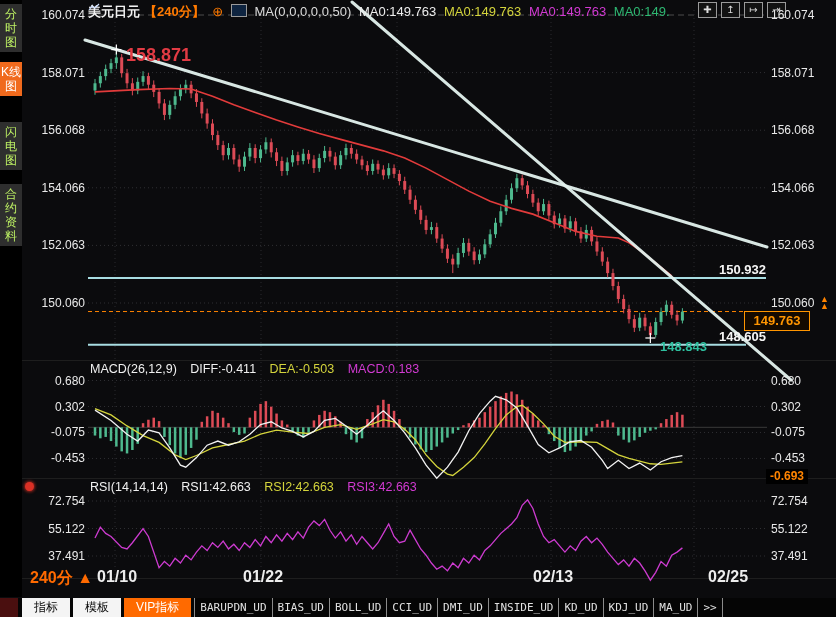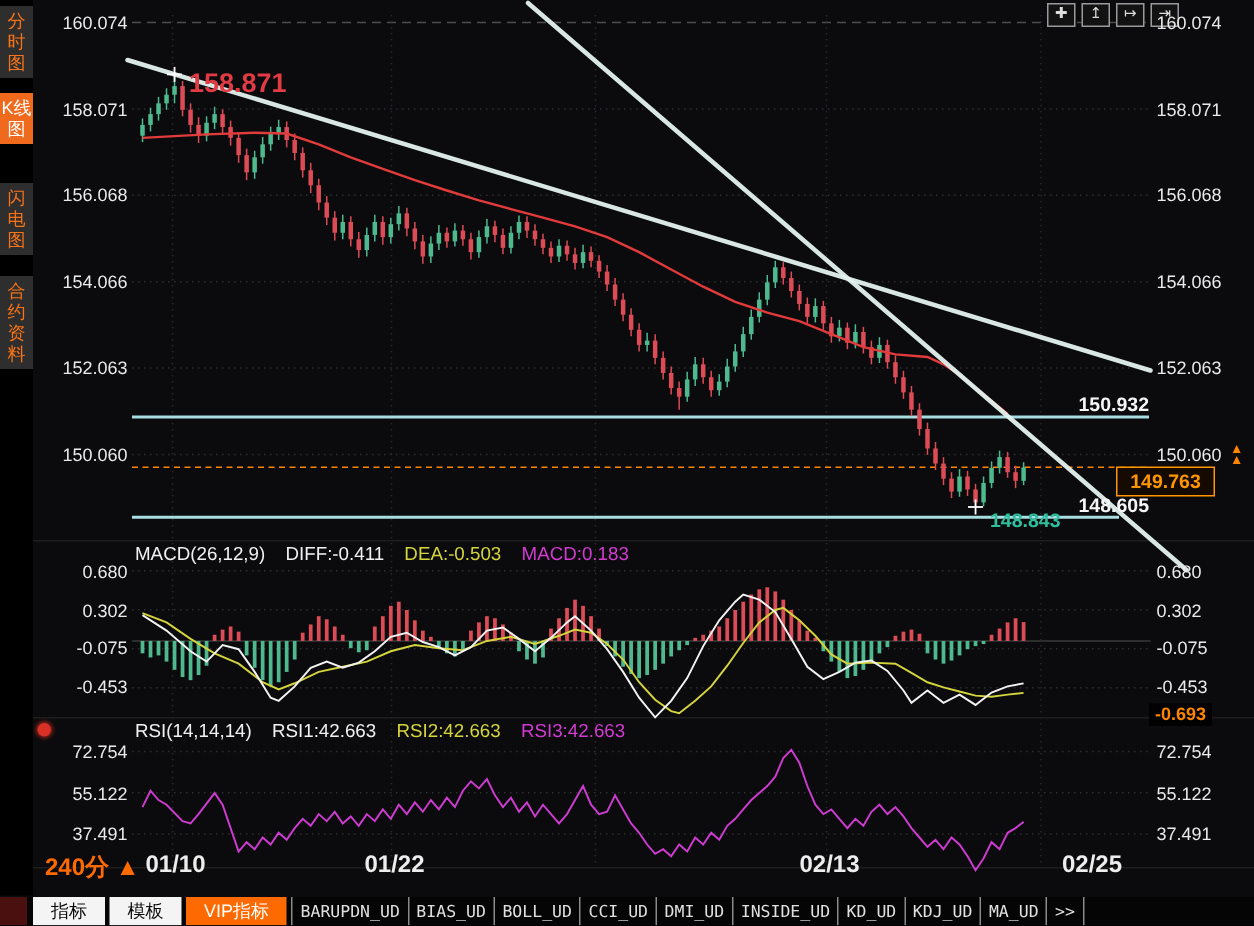--- a/index.html
+++ b/index.html
@@ -3,21 +3,21 @@
 <meta charset="utf-8">
 <style>
   html,body{margin:0;padding:0;background:#000;}
   .app{position:relative;width:836px;height:617px;background:#0b0b0d;overflow:hidden;
        font-family:"Liberation Sans",sans-serif;color:#e9e9e9;}
   svg{position:absolute;left:0;top:0;z-index:0;}
   .ov{position:absolute;z-index:2;white-space:nowrap;}
 
   
   .sidebar{position:absolute;left:0;top:0;width:22px;height:597px;background:#000;z-index:3;}
-  .side-item{position:absolute;left:0;width:22px;background:#2e2e2e;color:#f97316;
+  .side-item{position:absolute;left:0;width:22px;background:#2e2e2e;color:#bef264;
              font-size:12px;line-height:14px;text-align:center;word-break:break-all;
              padding:3px 0;cursor:default;}
   .side-item.active{background:#f06a1d;color:#fff;}
 
   
   .hdr{position:absolute;left:88px;top:3px;z-index:2;font-size:13px;white-space:nowrap;}
   .hdr span{margin-right:4px;}
   .sym{color:#f2f2f2;font-weight:bold;}
   .per{color:#ff7a00;font-weight:bold;}
   .oplus{color:#ff7a00;}
@@ -448,20 +448,32 @@
       <path d="M95 538.0514892 L100.34 527.1328892 L105.68 533.3720892 L111.02 536.4916892 L121.7 547.4102892 L127.03999999999999 548.9700892 L132.38 542.7308892 L143.06 528.6926892 L148.4 536.4916892 L159.07999999999998 567.6876892 L164.42000000000002 561.4484892 L169.76 566.1278892 L175.1 558.3288892 L180.44 563.0082892 L185.78 555.2092892000001 L191.12 559.8886892 L196.45999999999998 552.0896892000001 L201.8 545.8504892 L207.14 550.5298892 L212.48 542.7308892 L217.82 547.4102892 L223.16 541.1710892 L228.5 548.9700892 L233.84 544.2906892 L239.18 550.5298892 L244.51999999999998 542.7308892 L249.85999999999999 547.4102892 L255.2 539.6112892 L260.53999999999996 545.8504892 L265.88 536.4916892 L271.22 542.7308892 L276.56 534.9318892 L281.9 541.1710892 L287.24 533.3720892 L292.58 539.6112892 L297.91999999999996 531.8122892 L303.26 538.0514892 L308.6 527.1328892 L313.94 520.8936892 L319.28 525.5730892 L324.62 519.3338892 L329.96 530.2524892 L335.29999999999995 538.0514892 L340.64 531.8122892 L345.98 541.1710892 L351.32 534.9318892 L356.65999999999997 544.2906892 L362 536.4916892 L367.34 542.7308892 L372.68 548.9700892 L378.02 542.7308892 L383.36 533.3720892 L388.7 524.0132892 L394.03999999999996 536.4916892 L399.38 542.7308892 L404.71999999999997 541.1710892 L410.06 530.2524892 L415.4 539.6112892 L420.74 548.9700892 L426.08 555.2092892000001 L431.42 563.0082892 L436.76 569.2474892 L442.09999999999997 566.1278892 L447.44 570.8072892 L452.78 563.0082892 L458.12 567.6876892 L463.46 558.3288892 L468.8 563.0082892 L474.14 555.2092892000001 L479.48 559.8886892 L484.82 550.5298892 L490.15999999999997 545.8504892 L495.5 539.6112892 L500.84 533.3720892 L506.18 528.6926892 L511.52 524.0132892 L516.86 517.7740892 L522.2 505.2956892 L527.54 499.8363892 L532.88 508.4152892 L538.22 524.0132892 L543.56 536.4916892 L548.9 542.7308892 L554.24 539.6112892 L559.5799999999999 545.8504892 L564.92 552.0896892000001 L570.26 545.8504892 L575.5999999999999 550.5298892 L580.94 541.1710892 L586.28 536.4916892 L591.62 542.7308892 L596.96 538.0514892 L602.3 544.2906892 L607.64 552.0896892000001 L612.98 558.3288892 L618.3199999999999 564.5680892 L623.66 559.8886892 L629 566.1278892 L634.34 558.3288892 L639.68 563.0082892 L645.02 570.8072892 L650.36 580.1660892 L655.6999999999999 572.3670892 L661.04 561.4484892 L666.38 566.1278892 L671.72 555.2092892000001 L677.06 552.0896892000001 L682.4 547.8782292" fill="none" stroke="#cd3bd0" stroke-width="1.3"></path>
     </svg>
 
   <div class="sidebar">
     <div class="side-item" style="top:4px;">分时图</div>
     <div class="side-item active" style="top:62px;">K线图</div>
     <div class="side-item" style="top:122px;">闪电图</div>
     <div class="side-item" style="top:184px;">合约资料</div>
   </div>
 
+  <div class="hdr">
+    <span class="sym">美元日元</span><span class="per">【240分】</span>
+    <span class="oplus">⊕</span>
+    <span class="chart-ico"><svg width="12" height="9">
+          <polyline points="1,7 4,3 7,5 11,1" fill="none" stroke="#cfe0ff" stroke-width="1.2"></polyline>
+        </svg></span>
+    <span class="maf">MA(0,0,0,0,0,50)</span>
+    <span class="ma0">MA0:149.763</span>
+    <span class="ma1">MA0:149.763</span>
+    <span class="ma2">MA0:149.763</span>
+    <span class="ma3">MA0:149.</span>
+  </div>
 
   <div class="tbicons">
     <div class="tbi">✚</div>
     <div class="tbi">↥</div>
     <div class="tbi">↦</div>
     <div class="tbi">⇥</div>
   </div>
 
   <div id="labels-layer">
       <div class="axlbl l" style="top: 8px;">160.074</div>

